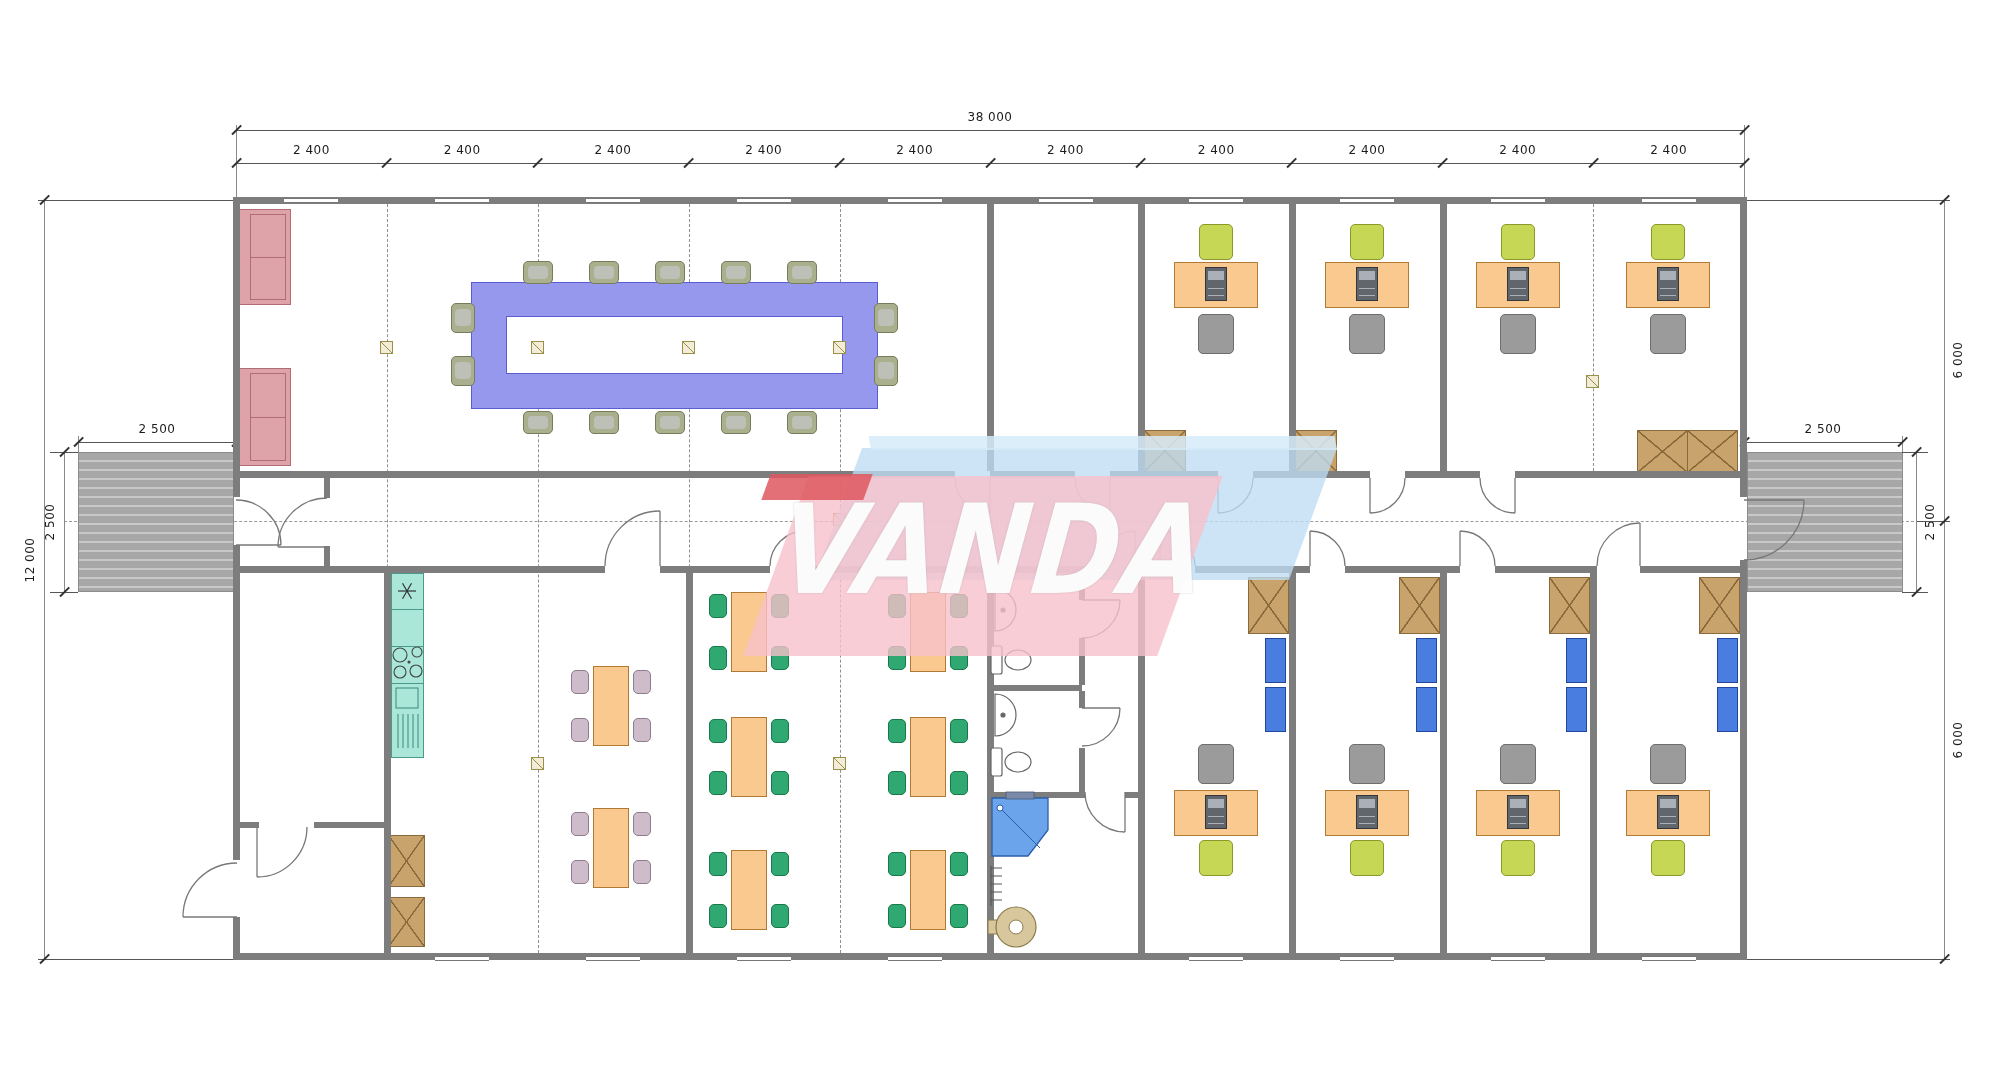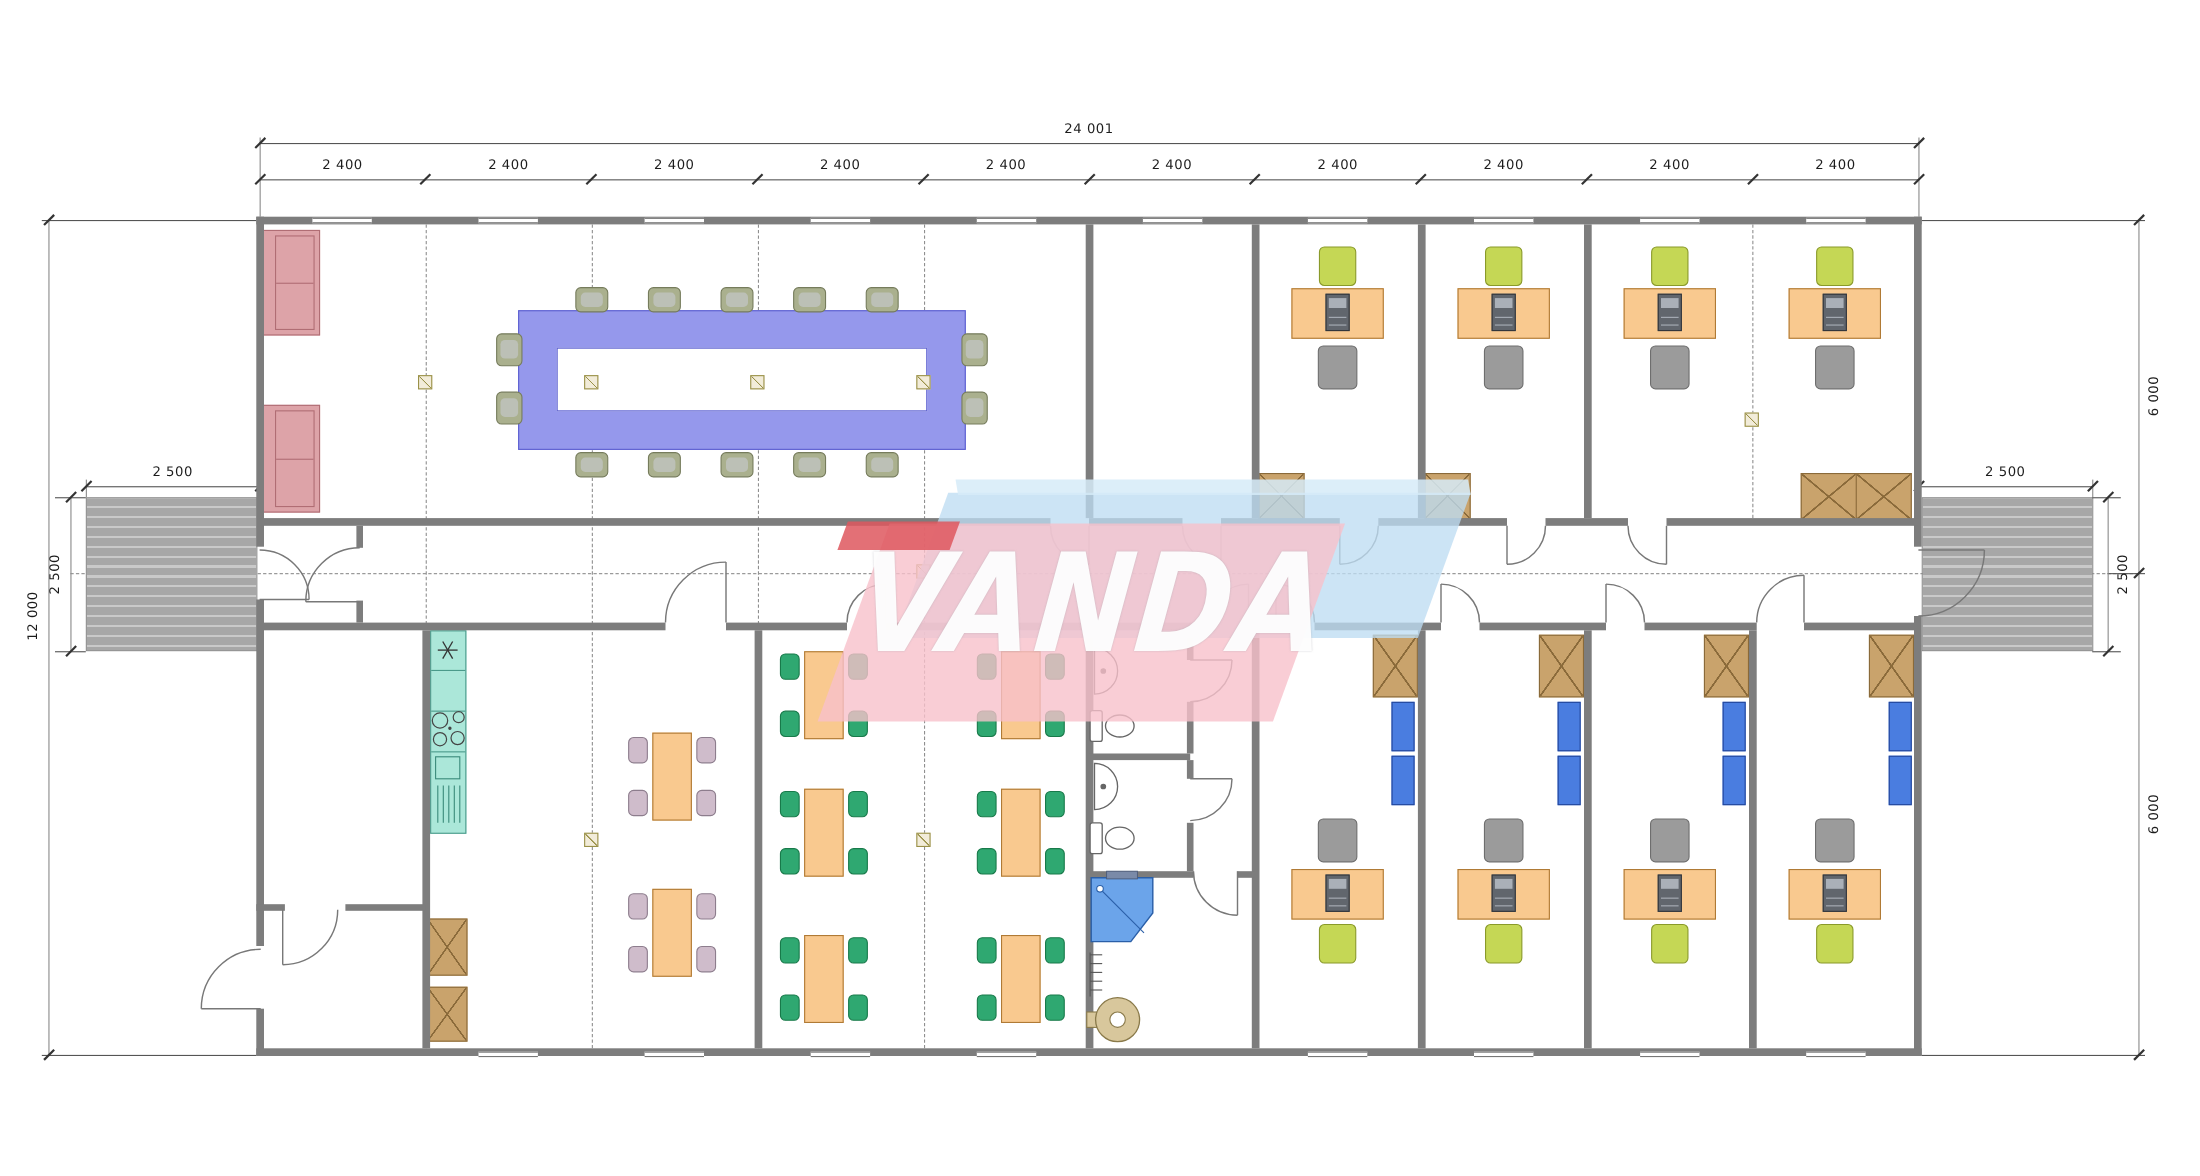--- a/index.html
+++ b/index.html
@@ -463,21 +463,21 @@
     <div class="abs tick" style="left: 380.3px; top: 162.2px; width: 13px; height: 1.6px;"></div>
     <div class="abs tick" style="left: 531.1px; top: 162.2px; width: 13px; height: 1.6px;"></div>
     <div class="abs tick" style="left: 681.9px; top: 162.2px; width: 13px; height: 1.6px;"></div>
     <div class="abs tick" style="left: 832.7px; top: 162.2px; width: 13px; height: 1.6px;"></div>
     <div class="abs tick" style="left: 983.5px; top: 162.2px; width: 13px; height: 1.6px;"></div>
     <div class="abs tick" style="left: 1134.3px; top: 162.2px; width: 13px; height: 1.6px;"></div>
     <div class="abs tick" style="left: 1285.1px; top: 162.2px; width: 13px; height: 1.6px;"></div>
     <div class="abs tick" style="left: 1435.9px; top: 162.2px; width: 13px; height: 1.6px;"></div>
     <div class="abs tick" style="left: 1586.7px; top: 162.2px; width: 13px; height: 1.6px;"></div>
     <div class="abs tick" style="left: 1737.5px; top: 162.2px; width: 13px; height: 1.6px;"></div>
-    <div class="dlabel" style="left: 990px; top: 117px;">24 001</div>
+    <div class="dlabel" style="left: 990px; top: 117px;">38 000</div>
     <div class="dlabel" style="left: 311.4px; top: 150px;">2 400</div>
     <div class="dlabel" style="left: 462.2px; top: 150px;">2 400</div>
     <div class="dlabel" style="left: 613px; top: 150px;">2 400</div>
     <div class="dlabel" style="left: 763.8px; top: 150px;">2 400</div>
     <div class="dlabel" style="left: 914.6px; top: 150px;">2 400</div>
     <div class="dlabel" style="left: 1065.4px; top: 150px;">2 400</div>
     <div class="dlabel" style="left: 1216.2px; top: 150px;">2 400</div>
     <div class="dlabel" style="left: 1367px; top: 150px;">2 400</div>
     <div class="dlabel" style="left: 1517.8px; top: 150px;">2 400</div>
     <div class="dlabel" style="left: 1668.6px; top: 150px;">2 400</div>

